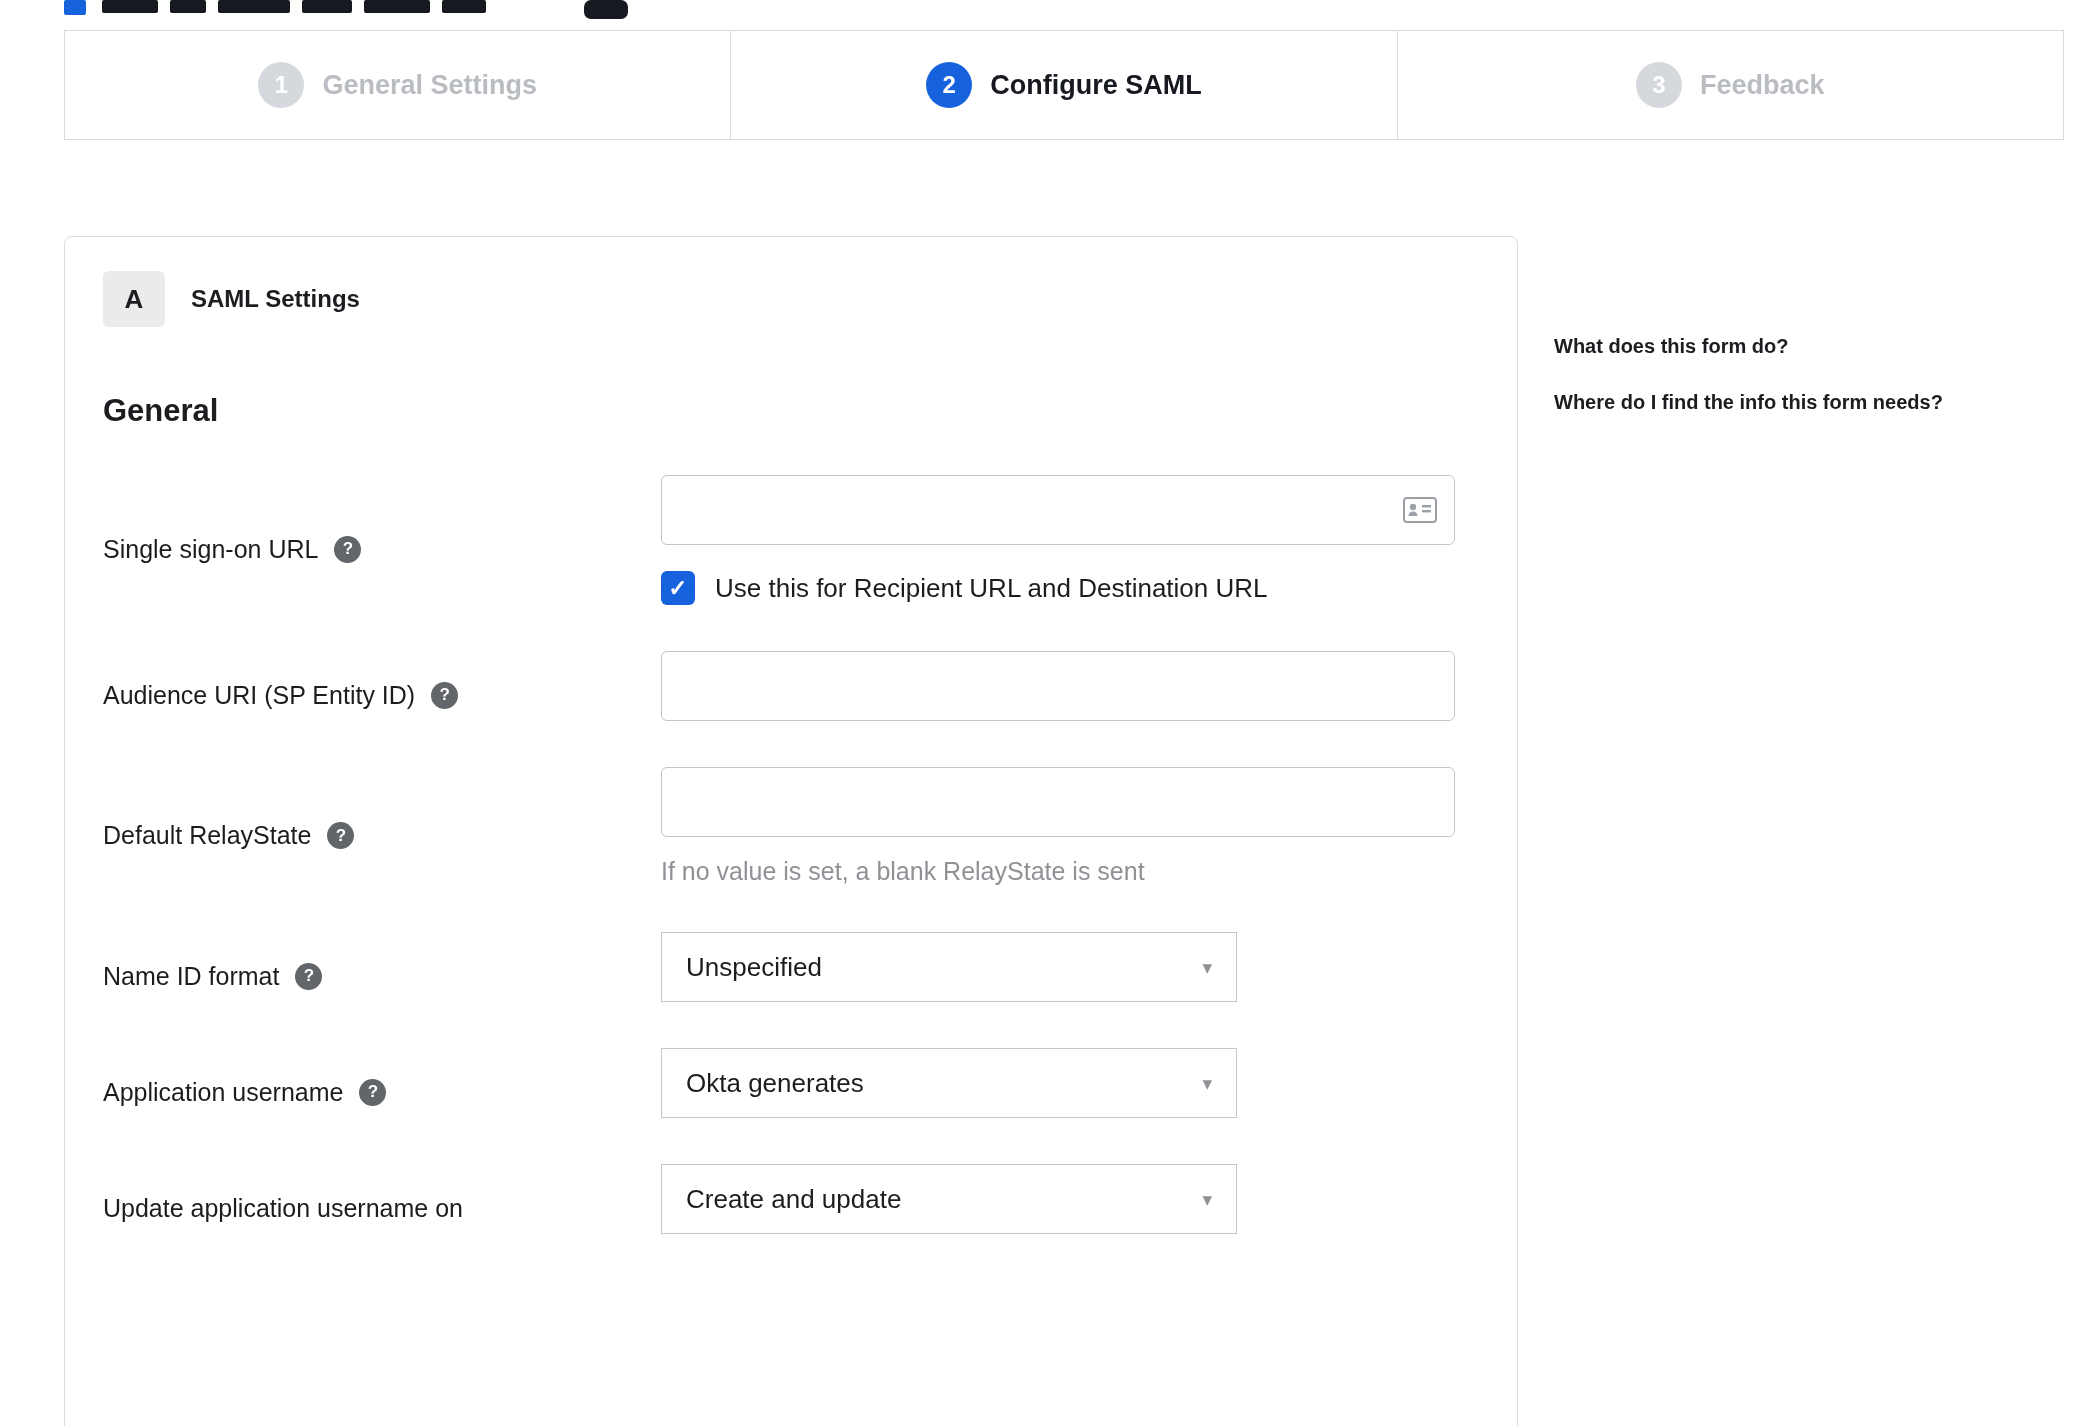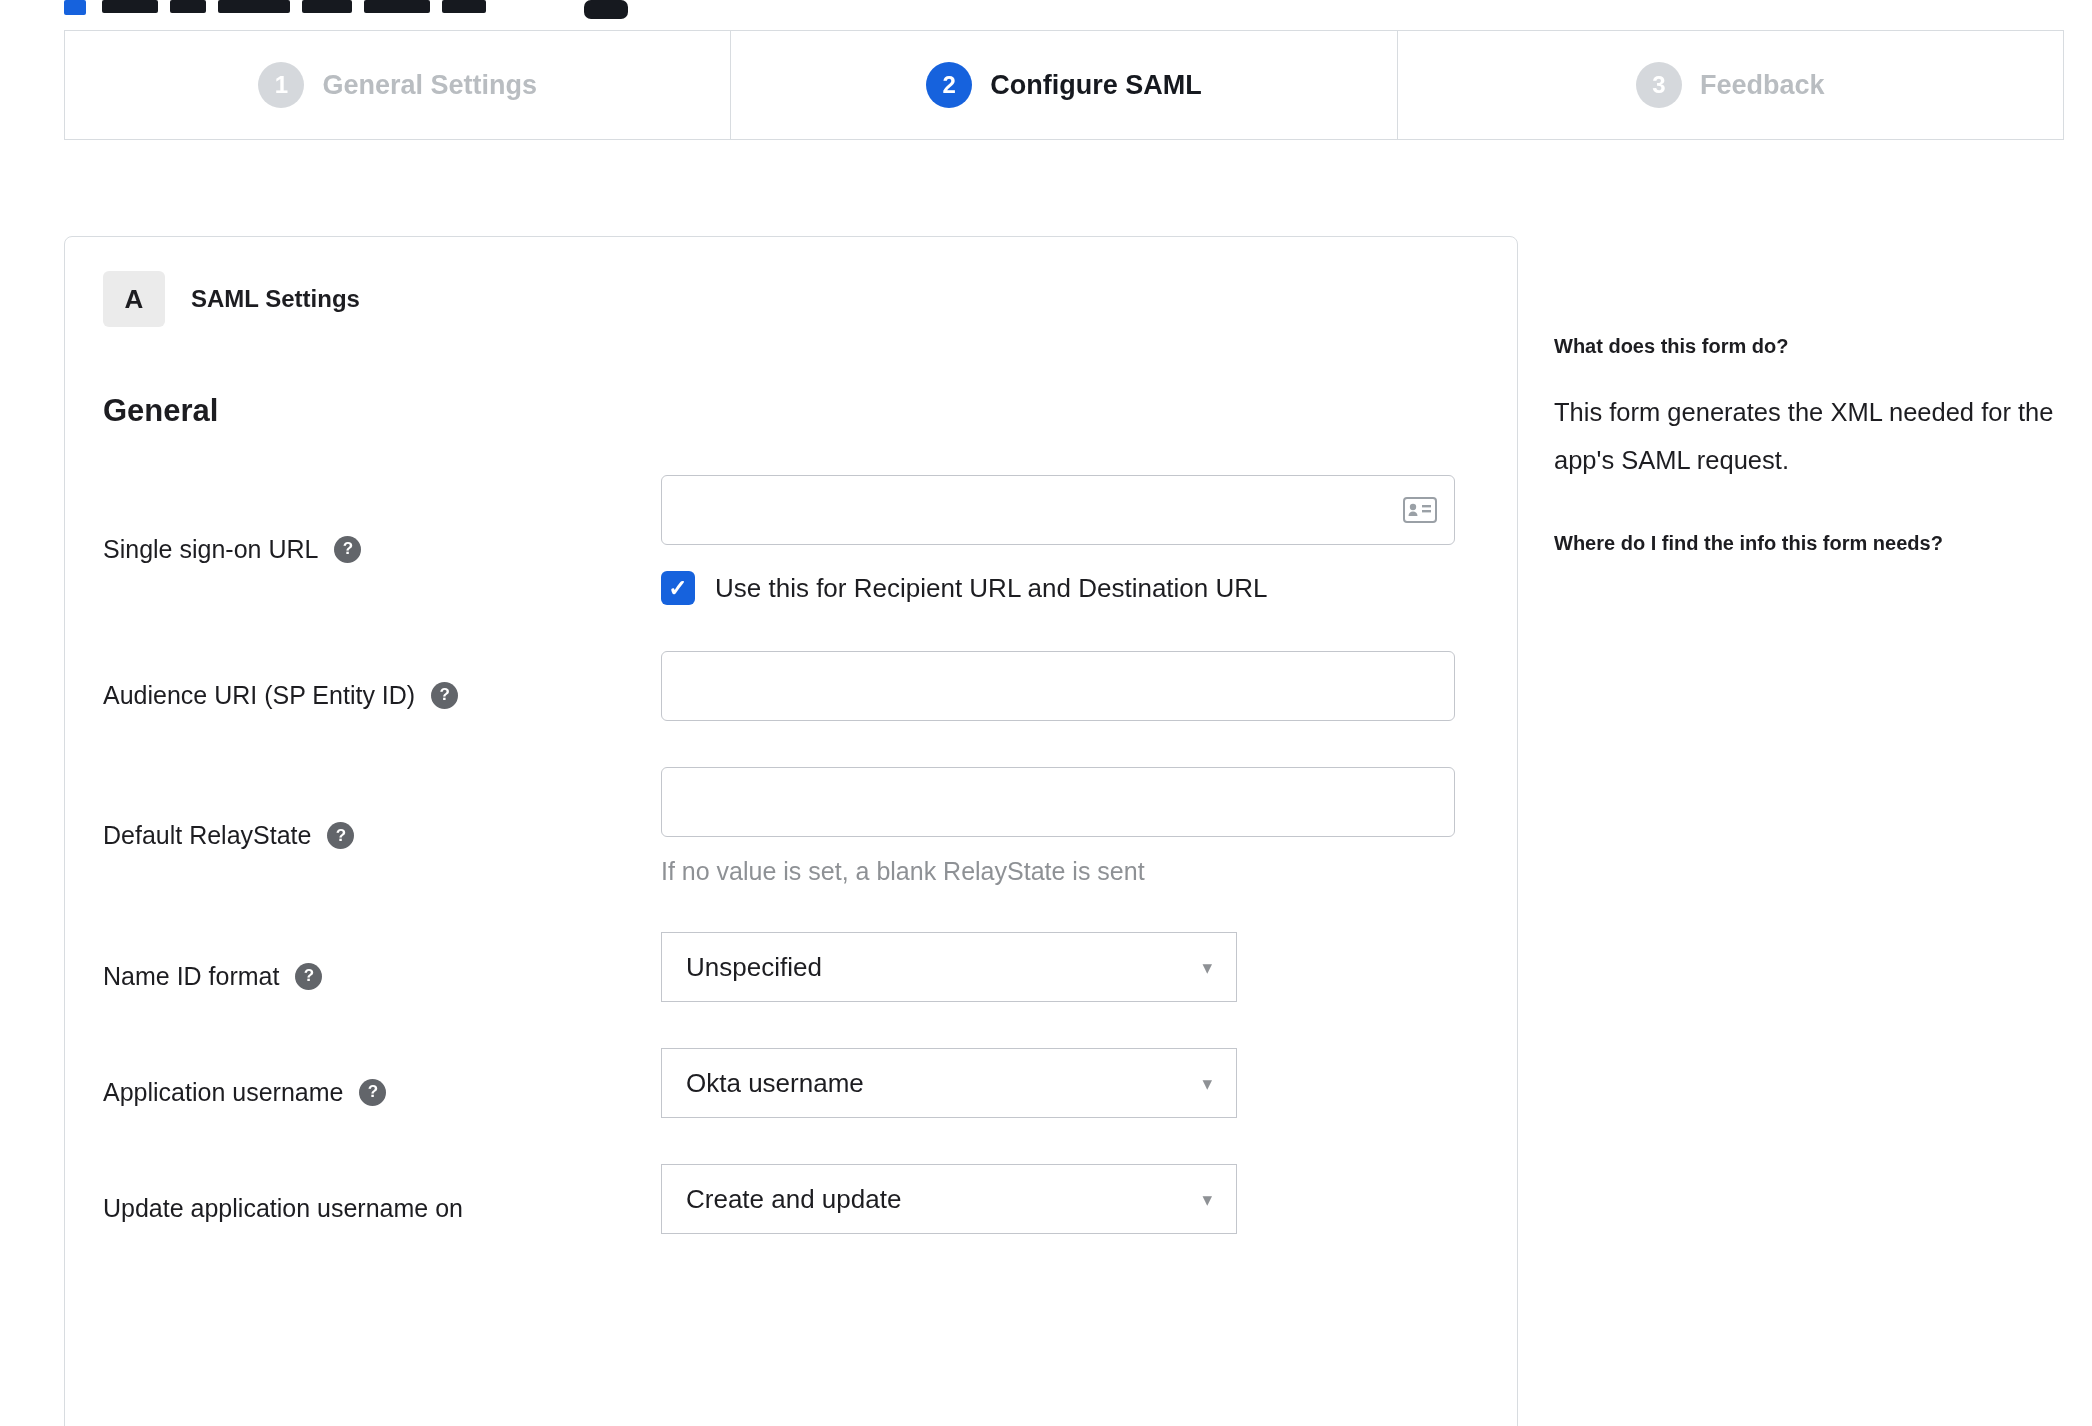--- a/index.html
+++ b/index.html
@@ -191,21 +191,21 @@
       </div>
     </div>
 
     <div class="form-row">
       <div class="row-label">
         <span>Application username</span>
         <span class="help">?</span>
       </div>
       <div class="row-field">
         <div class="select">
-          <span>Okta username</span>
+          <span>Okta generates</span>
           <span class="caret">▾</span>
         </div>
       </div>
     </div>
 
     <div class="form-row">
       <div class="row-label">
         <span>Update application username on</span>
       </div>
       <div class="row-field">
@@ -213,17 +213,16 @@
           <span>Create and update</span>
           <span class="caret">▾</span>
         </div>
       </div>
     </div>
 
   </div>
 
   <div class="sidebar">
     <h3>What does this form do?</h3>
-    <p>This form generates the XML needed for the app's SAML request.</p>
     <h3>Where do I find the info this form needs?</h3>
   </div>
 
 </div>
 
 </body></html>

